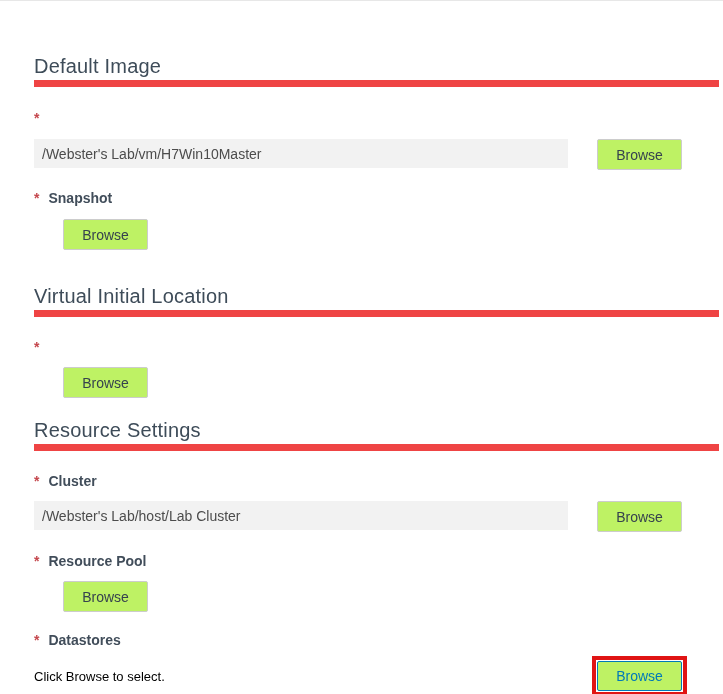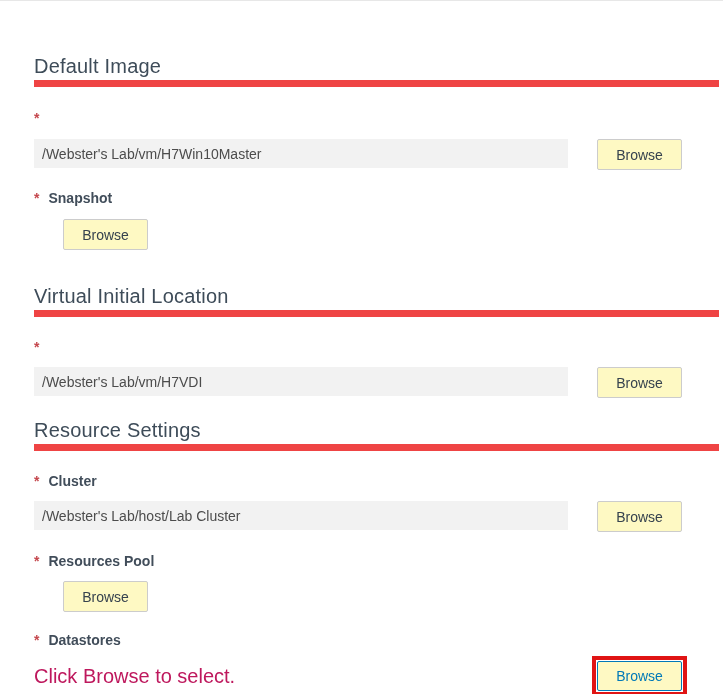--- a/index.html
+++ b/index.html
@@ -57,21 +57,21 @@
     outline: none;
     padding: 0 8px;
     font-family: "Liberation Sans", "DejaVu Sans", sans-serif;
     font-size: 14px;
     color: #4c4c4c;
   }
   .browse-btn {
     margin-left: 29px;
     width: 85px;
     height: 31px;
-    background: #fef9c3;
+    background: #bef264;
     border: 1px solid #cccccc;
     border-radius: 2px;
     font-family: "Liberation Sans", "DejaVu Sans", sans-serif;
     font-size: 14px;
     color: #36424e;
     cursor: pointer;
   }
   .browse-btn.active {
     margin-left: 0;
     border: 1px solid #0079b8;
@@ -79,22 +79,22 @@
     height: 30px;
   }
 
   .last-row {
     display: flex;
     align-items: center;
     margin-top: 7px;
     height: 40px;
   }
   .hint {
-    font-size: 20px;
-    color: #be185d;
+    font-size: 13px;
+    color: #000000;
     line-height: 17px;
   }
   .annotation-box {
     margin-left: auto;
     margin-right: 32px;
     border: 4px solid #e01414;
     padding: 1px;
     line-height: 0;
   }
 </style>
@@ -120,38 +120,37 @@
   <div class="field-row">
     <button class="browse-btn">Browse</button>
   </div>
 
   <h2 class="section-title st-2">Virtual Initial Location</h2>
 
   <div class="field-label ml-22">
     <span class="req">*</span>
   </div>
   <div class="field-row mt-11">
-    <input class="field-input" readonly="" value="/Webster's Lab/vm/H7VDI" style="">
     <button class="browse-btn">Browse</button>
   </div>
 
   <h2 class="section-title st-3">Resource Settings</h2>
 
   <div class="field-label ml-22">
     <span class="req">*</span>
     <span>Cluster</span>
   </div>
   <div class="field-row mt-11">
     <input class="field-input" readonly="" value="/Webster's Lab/host/Lab Cluster" style="">
     <button class="browse-btn">Browse</button>
   </div>
 
   <div class="field-label ml-21">
     <span class="req">*</span>
-    <span>Resources Pool</span>
+    <span>Resource Pool</span>
   </div>
   <div class="field-row mt-11">
     <button class="browse-btn">Browse</button>
   </div>
 
   <div class="field-label ml-20">
     <span class="req">*</span>
     <span>Datastores</span>
   </div>
   <div class="last-row">

